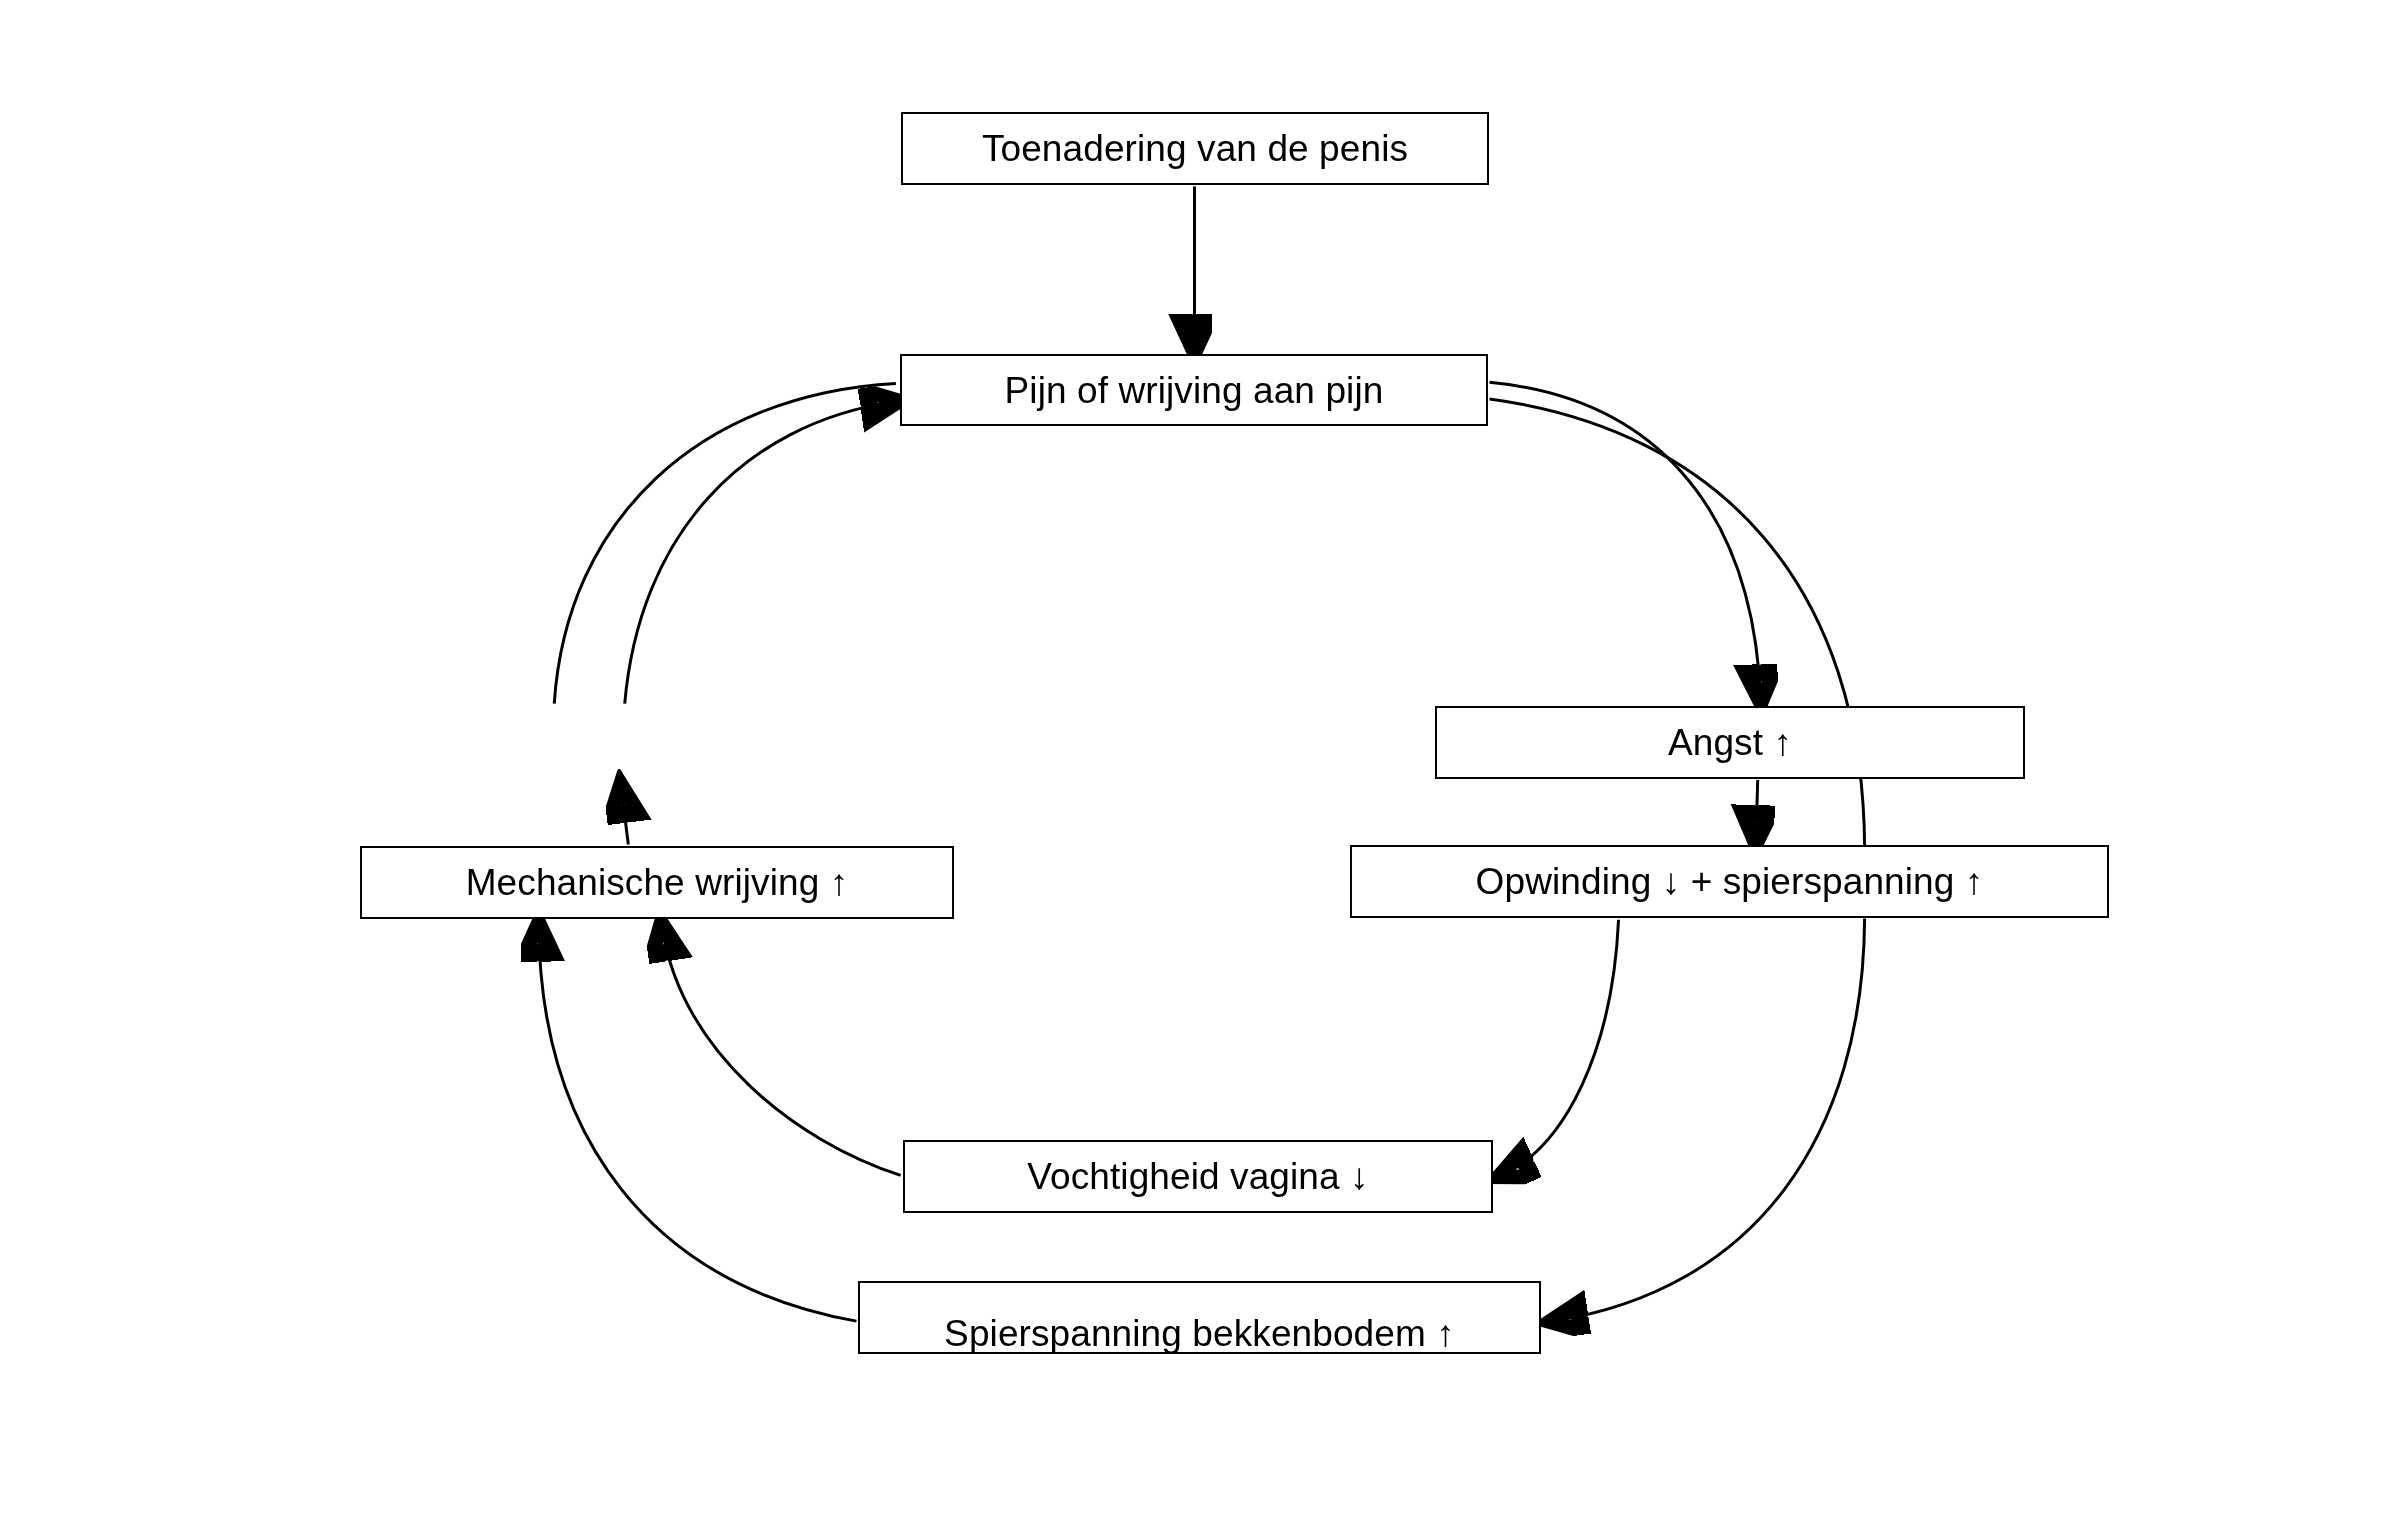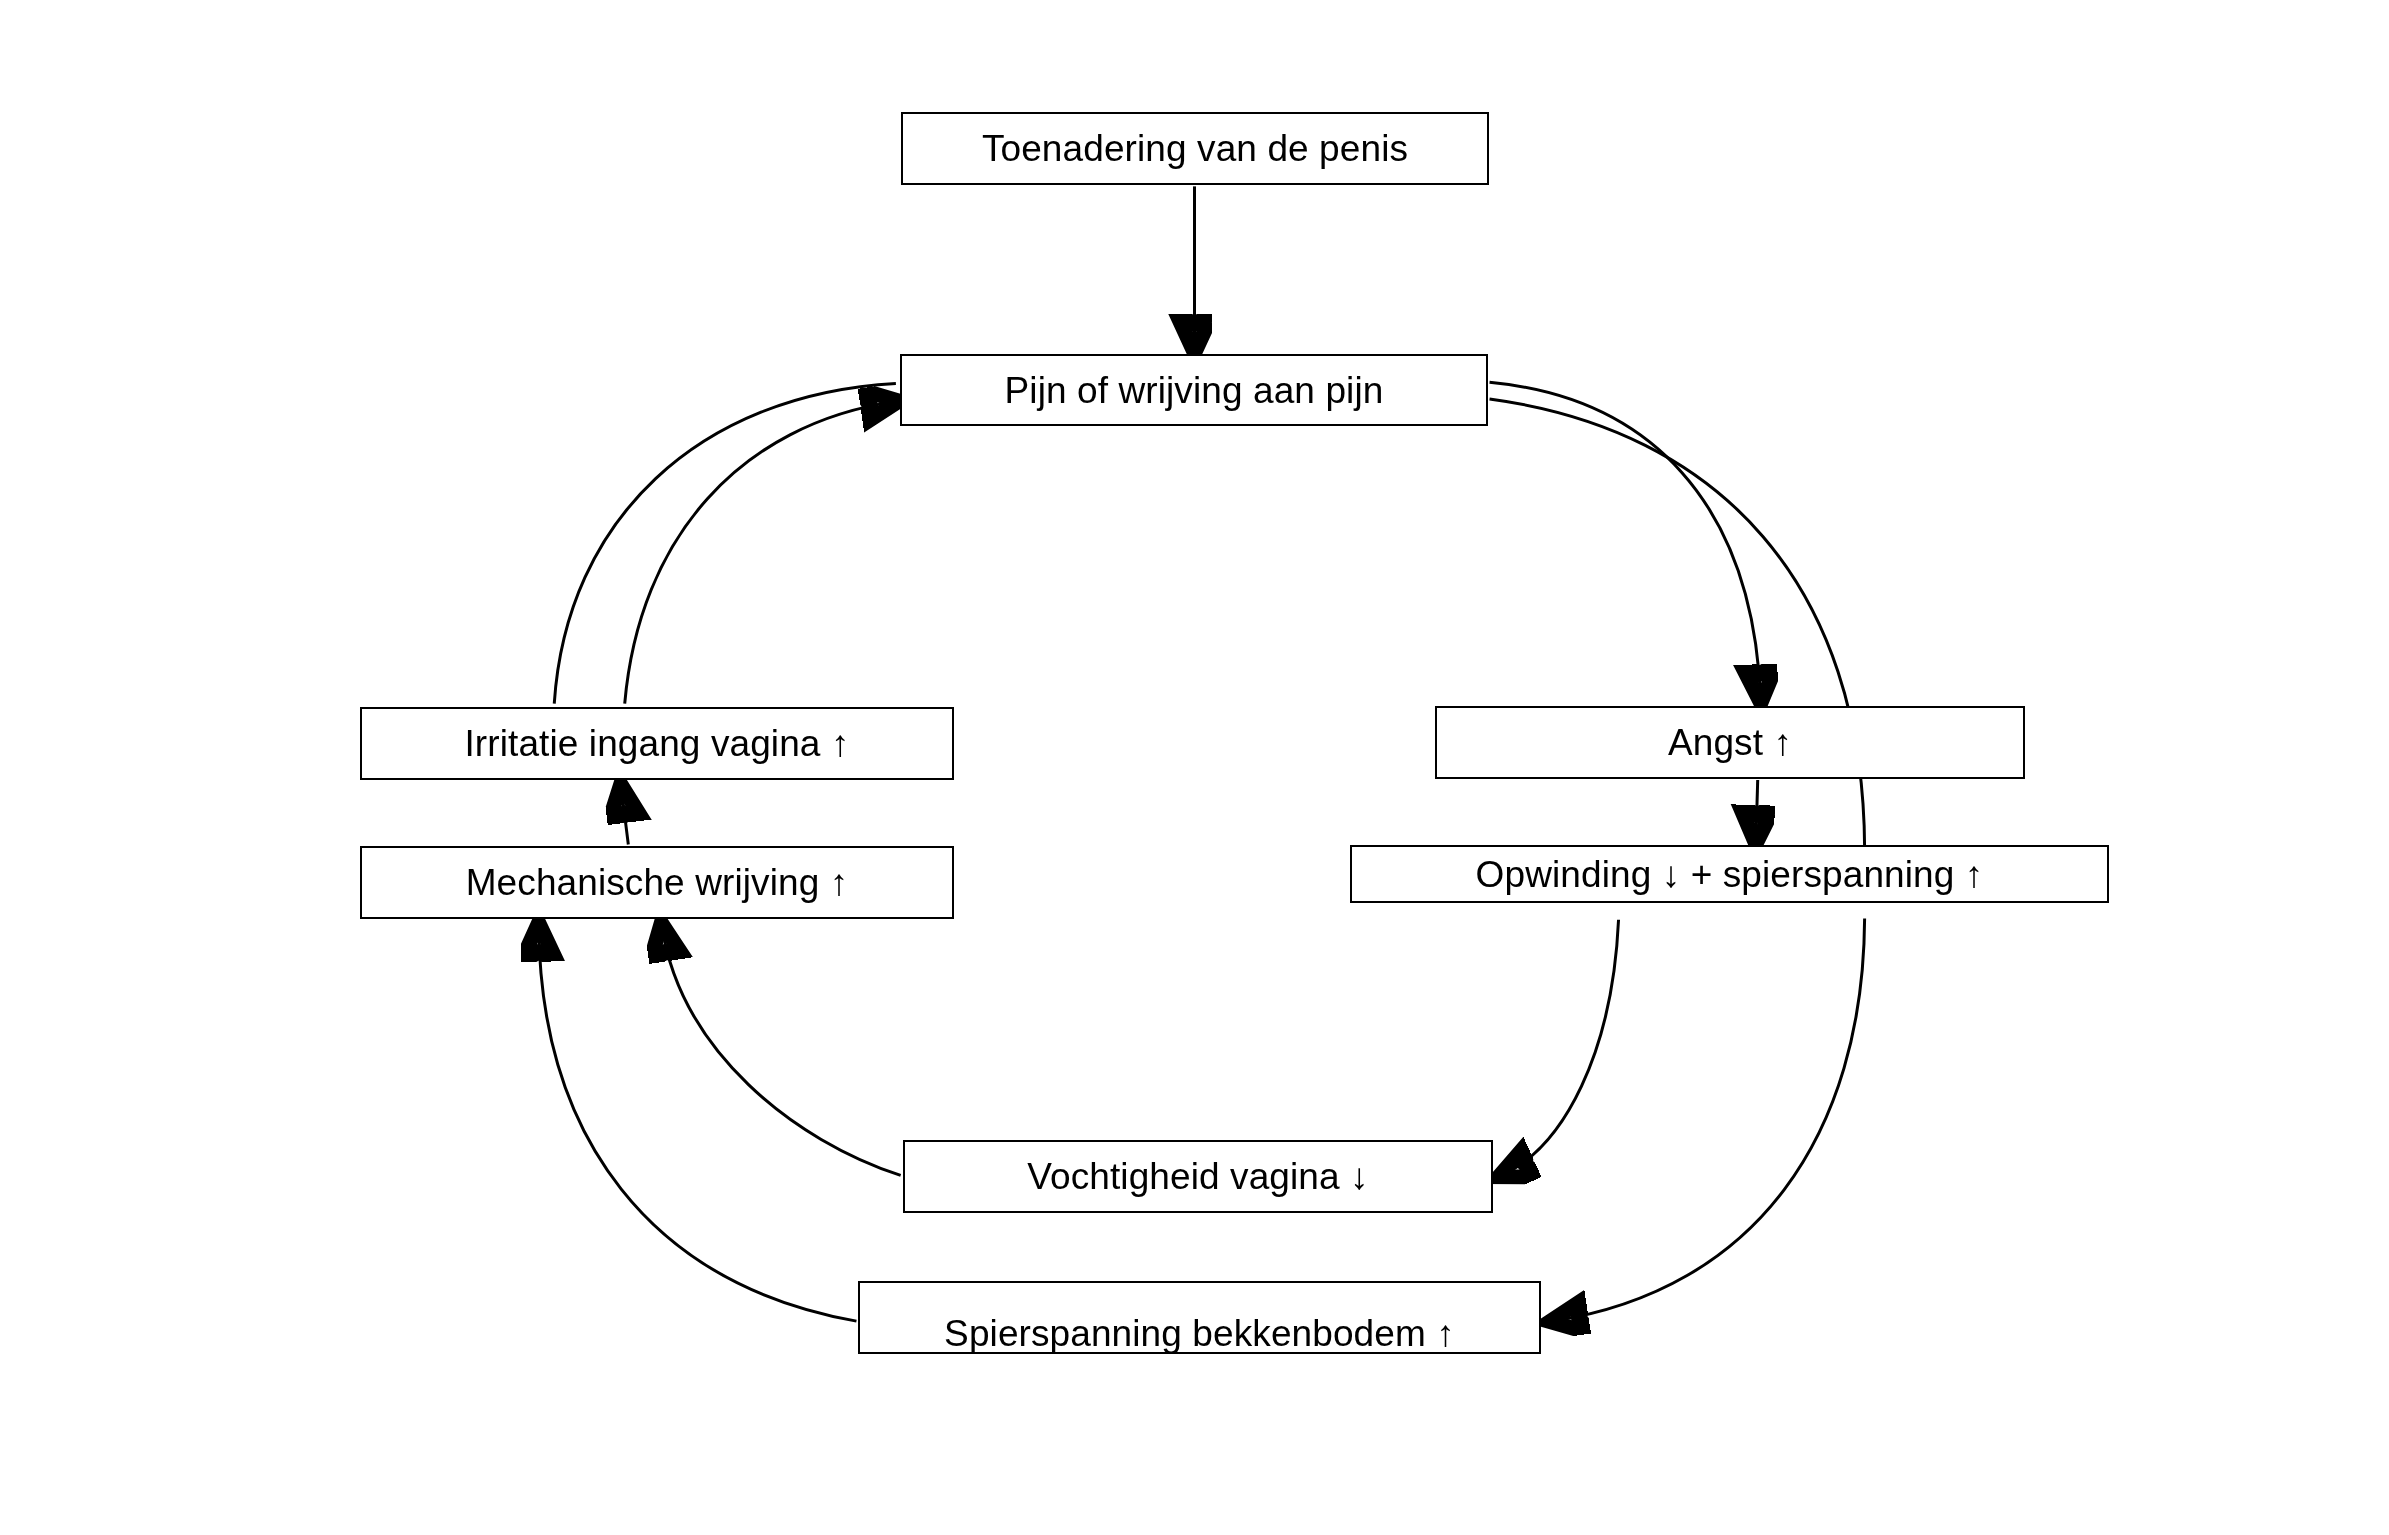--- a/index.html
+++ b/index.html
@@ -83,33 +83,30 @@
   </svg>
 
   <div class="node" style="left:901px; top:112px; width:588px; height:73px;">
     <span class="node-label">Toenadering van de penis</span>
   </div>
 
   <div class="node" style="left:900px; top:354px; width:588px; height:72px;">
     <span class="node-label">Pijn of wrijving aan pijn</span>
   </div>
 
-  <div class="node" style="left:360px; top:707px; width:594px; height:73px;">
-    <span class="node-label">Irritatie ingang vagina ↑</span>
-  </div>
 
   <div class="node" style="left:360px; top:846px; width:594px; height:73px;">
     <span class="node-label">Mechanische wrijving ↑</span>
   </div>
 
   <div class="node" style="left:1435px; top:706px; width:590px; height:73px;">
     <span class="node-label">Angst ↑</span>
   </div>
 
-  <div class="node" style="left:1350px; top:845px; width:759px; height:58px;">
+  <div class="node" style="left:1350px; top:845px; width:759px; height:73px;">
     <span class="node-label">Opwinding ↓ + spierspanning ↑</span>
   </div>
 
   <div class="node" style="left:903px; top:1140px; width:590px; height:73px;">
     <span class="node-label">Vochtigheid vagina ↓</span>
   </div>
 
   <div class="node" style="left:858px; top:1281px; width:683px; height:73px;align-items:flex-end;">
     <span class="node-label">Spierspanning bekkenbodem ↑</span>
   </div>

